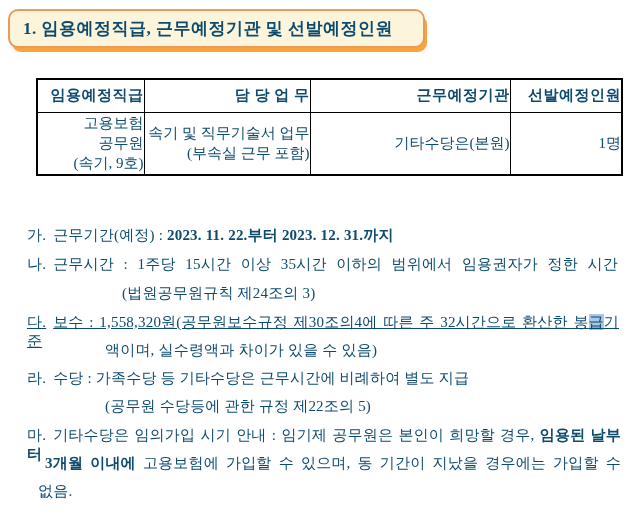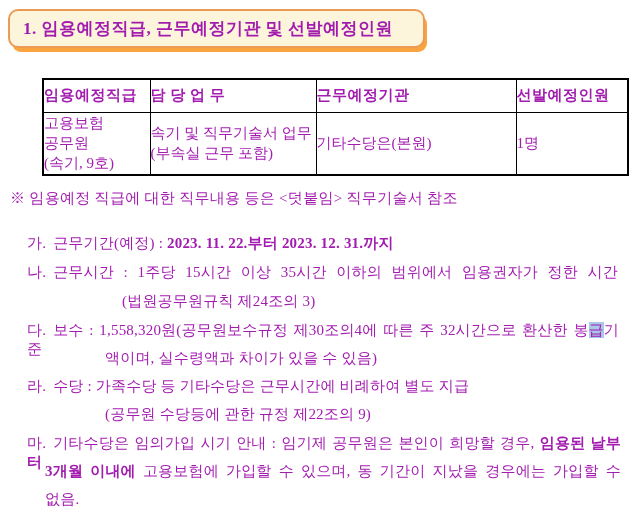--- a/index.html
+++ b/index.html
@@ -3,21 +3,21 @@
 <meta charset="utf-8">
 <style>
   * { margin: 0; padding: 0; box-sizing: border-box; }
   html, body { background: #ffffff; }
   .page {
     position: relative;
     width: 640px;
     height: 514px;
     background: #ffffff;
     font-family: "Liberation Serif", "DejaVu Serif", serif;
-    color: #a21caf;
+    color: #0c4a6e;
     overflow: hidden;
   }
 
   
   .title-box {
     position: absolute;
     left: 8px;
     top: 9px;
     width: 417px;
     height: 39px;
@@ -30,27 +30,27 @@
     padding-left: 13px;
     font-size: 17px;
     font-weight: bold;
     letter-spacing: 0.5px;
     white-space: nowrap;
   }
 
   
   table.appt {
     position: absolute;
-    left: 42px;
+    left: 36px;
     top: 78px;
     width: 585px;
     border-collapse: collapse;
     table-layout: fixed;
     border: 2px solid #000000;
-    text-align: left;
+    text-align: right;
     font-size: 15px;
   }
   table.appt th, table.appt td {
     border: 1px solid #000000;
     vertical-align: middle;
     padding: 0;
   }
   table.appt th {
     height: 33px;
     font-weight: bold;
@@ -76,40 +76,39 @@
     position: absolute;
     left: 27px;
     top: 220px;
     width: 600px;
     font-size: 15px;
     letter-spacing: 0.2px;
   }
   .list .line {
     position: absolute;
     white-space: nowrap;
-    margin-top: 8px;
   }
   .list .jfull {
     white-space: normal;
     text-align: justify;
     text-align-last: justify;
   }
   .b { font-weight: bold; }
   .hl { background: #A9C7E8; }
 
   .l-ga   { top: 6px;   left: 0; }
   .l-na1  { top: 35px;  left: 0; width: 591px; }
   .l-na2  { top: 64px;  left: 95px; }
-  .l-da1  { top: 93px;  left: 0; width: 592px; }
+  .l-da1  { top: 93px;  left: 0; width: 592px; text-decoration: underline; }
   .l-da2  { top: 121px; left: 78px; }
   .l-ra1  { top: 149px; left: 0; text-align: center; }
   .l-ra2  { top: 177px; left: 78px; }
   .l-ma1  { top: 206px; left: 0; width: 594px; }
   .l-ma2  { top: 234px; left: 18px; width: 576px; }
-  .l-ma3  { top: 262px; left: 18px; }
+  .l-ma3  { top: 262px; left: 11px; }
   .marker { padding-right: 7px; }
 </style>
 </head>
 <body>
 
 <div class="page">
 
   <div class="title-box">
     <span>1. 임용예정직급, 근무예정기관 및 선발예정인원</span>
   </div>
@@ -139,42 +138,41 @@
         <td>
           <div>속기 및 직무기술서 업무</div>
           <div>(부속실 근무 포함)</div>
         </td>
         <td>기타수당은(본원)</td>
         <td>1명</td>
       </tr>
     </tbody>
   </table>
 
-  <div class="note">※ 임용예정 직급에 대한 직무내용 등은 &lt;덧붙임&gt; 직무기술서 참조</div>
 
   <div class="list">
 
     <div class="line l-ga">
       <span class="marker">가.</span><span>근무기간(예정) : </span><span class="b">2023. 11. 22.부터 2023. 12. 31.까지</span>
     </div>
 
     <div class="line l-na1 jfull">
       <span class="marker">나.</span><span>근무시간 : 1주당 15시간 이상 35시간 이하의 범위에서 임용권자가 정한 시간</span>
     </div>
     <div class="line l-na2">(법원공무원규칙 제24조의 3)</div>
 
     <div class="line l-da1 jfull">
       <span class="marker">다.</span><span>보수 : 1,558,320원(공무원보수규정 제30조의4에 따른 주 32시간으로 환산한 봉</span><span class="hl">급</span><span>기준</span>
     </div>
     <div class="line l-da2">액이며, 실수령액과 차이가 있을 수 있음)</div>
 
     <div class="line l-ra1">
       <span class="marker">라.</span><span>수당 : 가족수당 등 기타수당은 근무시간에 비례하여 별도 지급</span>
     </div>
-    <div class="line l-ra2">(공무원 수당등에 관한 규정 제22조의 9)</div>
+    <div class="line l-ra2">(공무원 수당등에 관한 규정 제22조의 5)</div>
 
     <div class="line l-ma1 jfull">
       <span class="marker">마.</span><span>기타수당은 임의가입 시기 안내 : 임기제 공무원은 본인이 희망할 경우, </span><span class="b">임용된 날부터</span>
     </div>
     <div class="line l-ma2 jfull">
       <span class="b">3개월 이내에</span><span> 고용보험에 가입할 수 있으며, 동 기간이 지났을 경우에는 가입할 수</span>
     </div>
     <div class="line l-ma3">없음.</div>
 
   </div>

